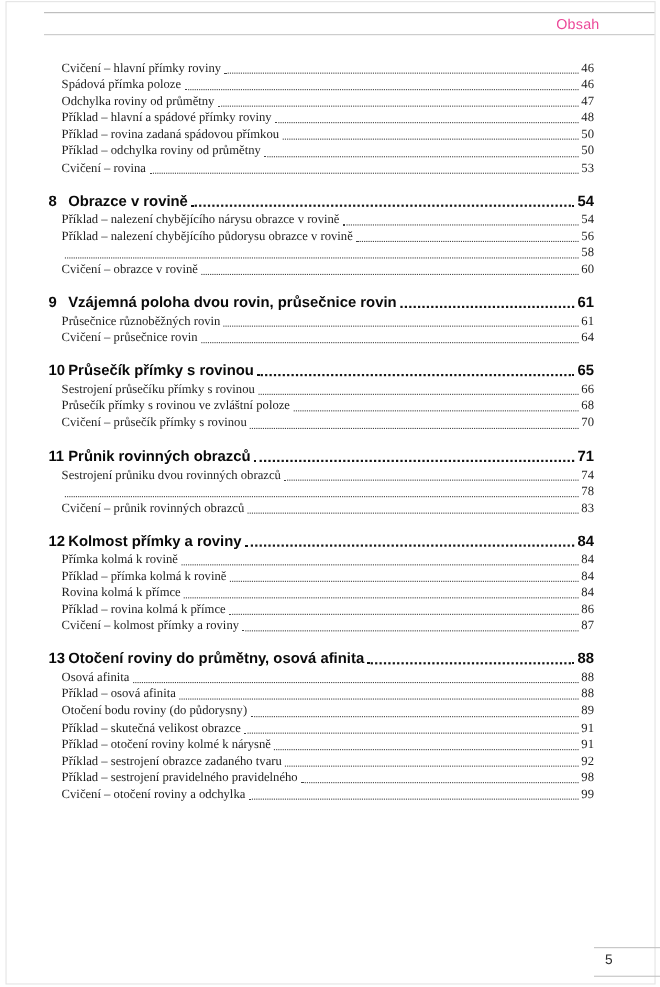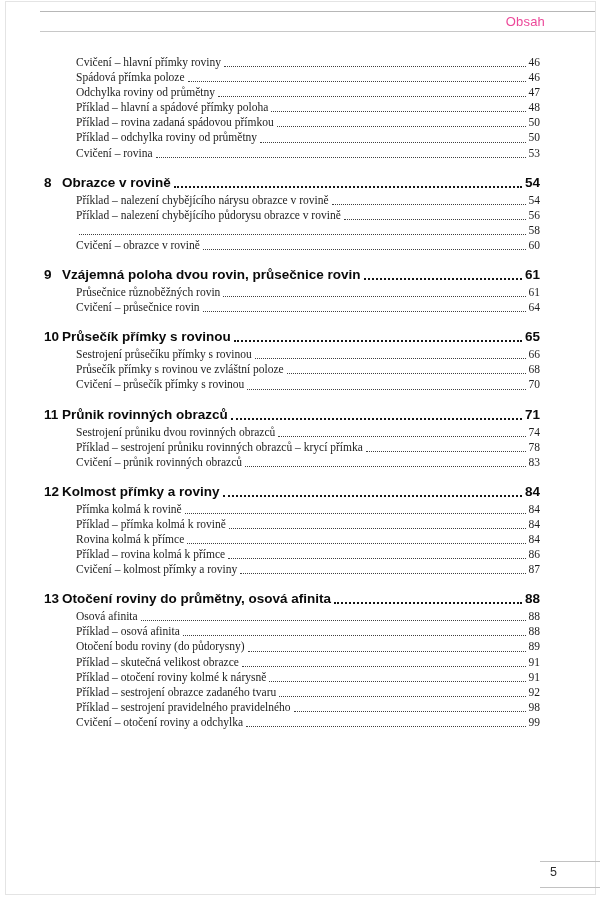--- a/index.html
+++ b/index.html
@@ -28,21 +28,21 @@
     font-size: 13px; color: #ec4899; letter-spacing: 0.2px;
   }
 
   
   .toc { position: absolute; left: 44px; top: 55px; width: 496px; }
 
   .entry-row {
     display: flex;
     height: 15.1px; line-height: 15.1px;
     font-size: 11.5px;
-    margin-left: 32px;
+    margin-left: 12px;
     color: #1d1d1d;
   }
   .chapter-row {
     display: flex;
     height: 17px; line-height: 17px;
     margin-top: 13px; margin-bottom: 2px;
     font-family: "Liberation Sans", sans-serif;
     font-weight: bold; font-size: 13.5px;
     color: #0a0a0a;
   }
@@ -86,21 +86,21 @@
       <span class="label">Spádová přímka poloze</span>
       <span class="leader"></span>
       <span class="pagenum">46</span>
     </div>
     <div class="entry-row">
       <span class="label">Odchylka roviny od průmětny</span>
       <span class="leader"></span>
       <span class="pagenum">47</span>
     </div>
     <div class="entry-row">
-      <span class="label">Příklad – hlavní a spádové přímky poloha</span>
+      <span class="label">Příklad – hlavní a spádové přímky roviny</span>
       <span class="leader"></span>
       <span class="pagenum">48</span>
     </div>
     <div class="entry-row">
       <span class="label">Příklad – rovina zadaná spádovou přímkou</span>
       <span class="leader"></span>
       <span class="pagenum">50</span>
     </div>
     <div class="entry-row">
       <span class="label">Příklad – odchylka roviny od průmětny</span>
@@ -179,21 +179,20 @@
       <span class="label">Průnik rovinných obrazců</span>
       <span class="leader"></span>
       <span class="pagenum">71</span>
     </div>
     <div class="entry-row">
       <span class="label">Sestrojení průniku dvou rovinných obrazců</span>
       <span class="leader"></span>
       <span class="pagenum">74</span>
     </div>
     <div class="entry-row">
-      <span class="label">Příklad – sestrojení průniku rovinných obrazců – krycí přímka</span>
       <span class="leader"></span>
       <span class="pagenum">78</span>
     </div>
     <div class="entry-row">
       <span class="label">Cvičení – průnik rovinných obrazců</span>
       <span class="leader"></span>
       <span class="pagenum">83</span>
     </div>
     <div class="chapter-row">
       <span class="chapter-num">12</span>

